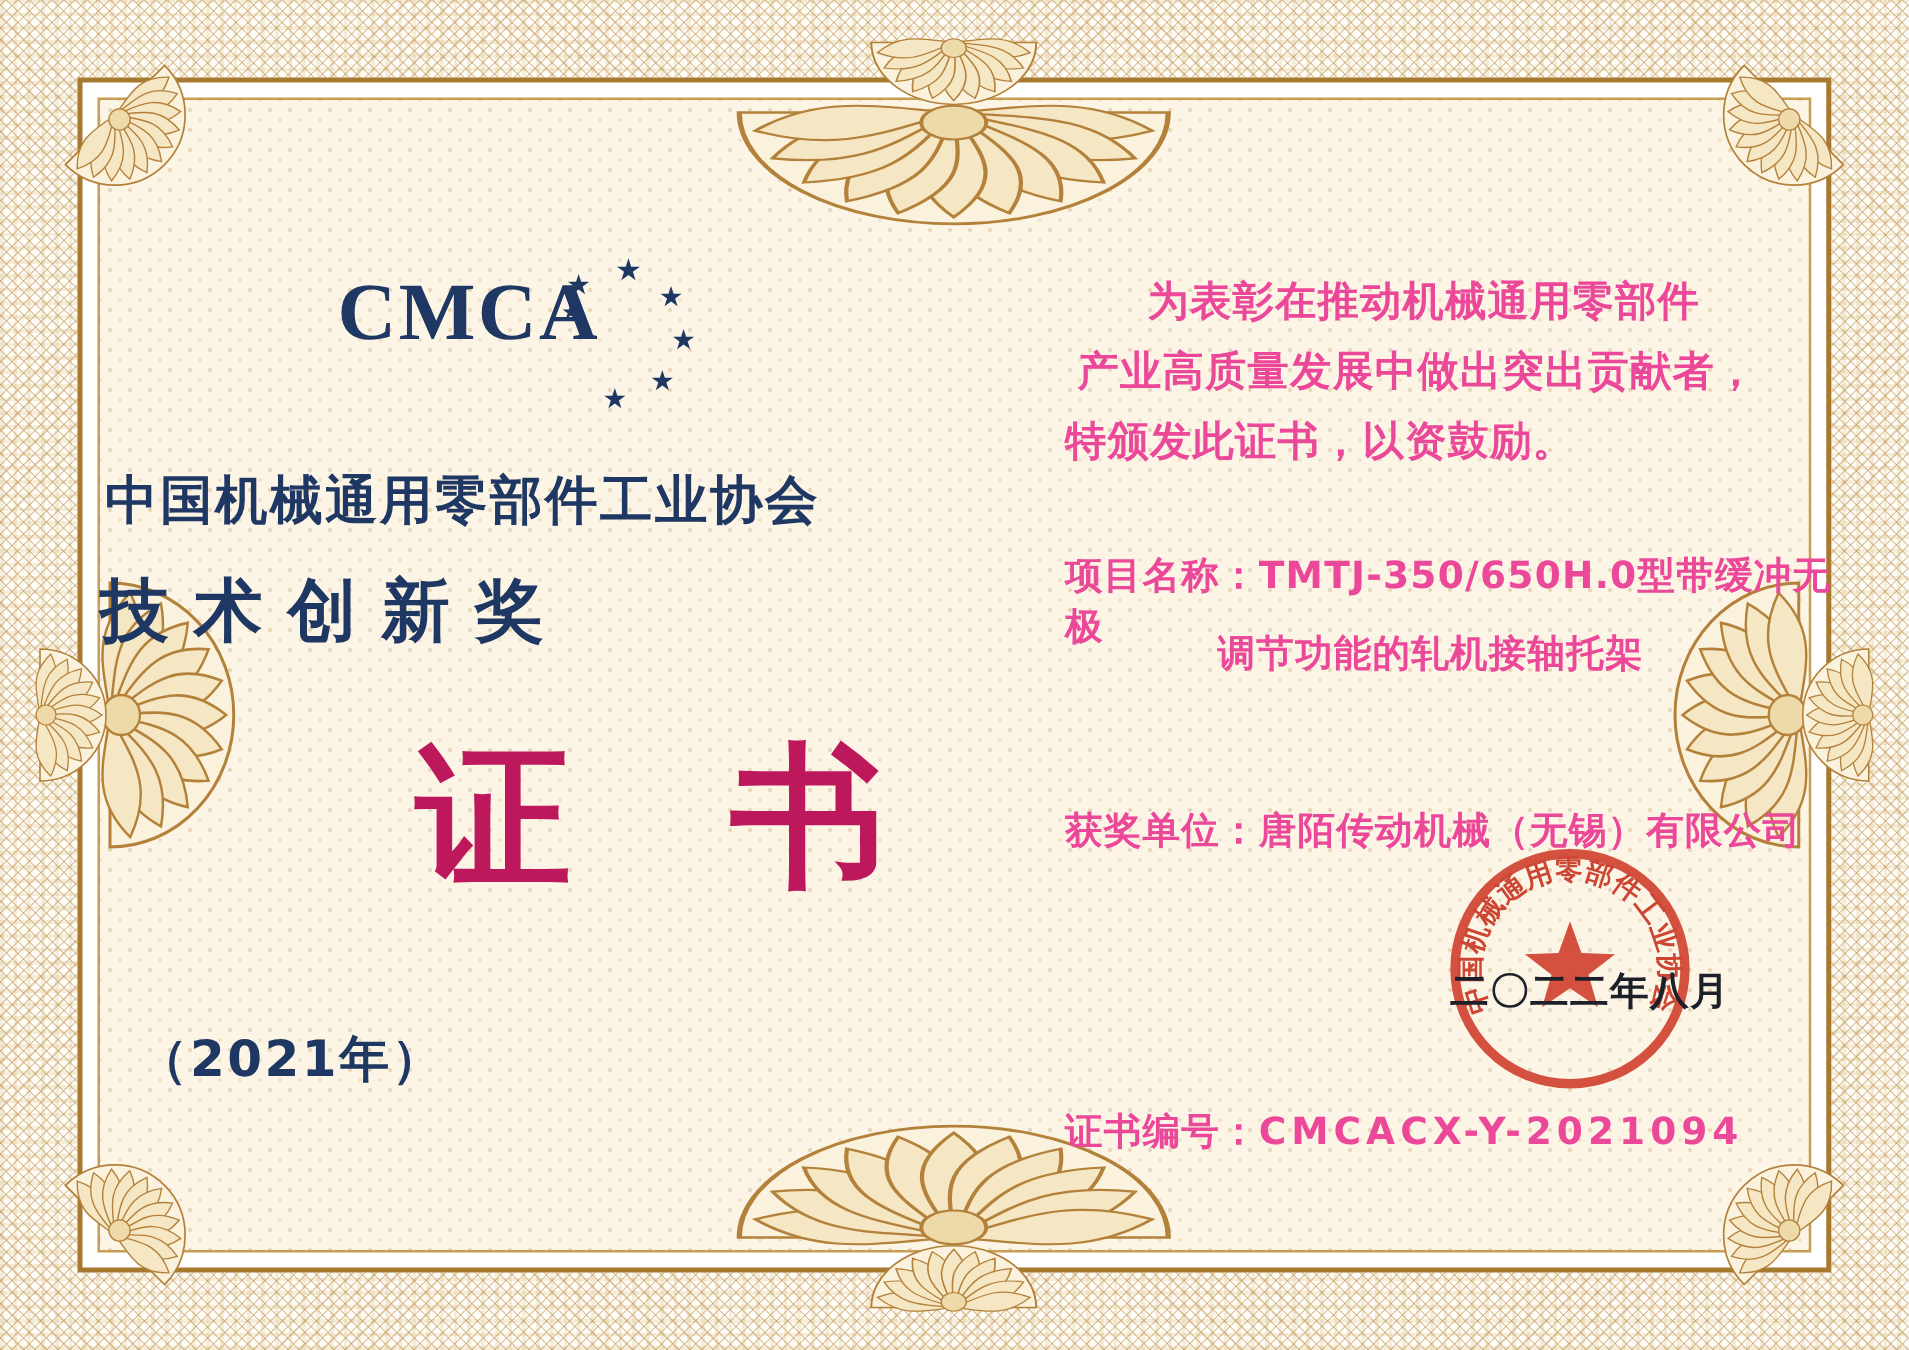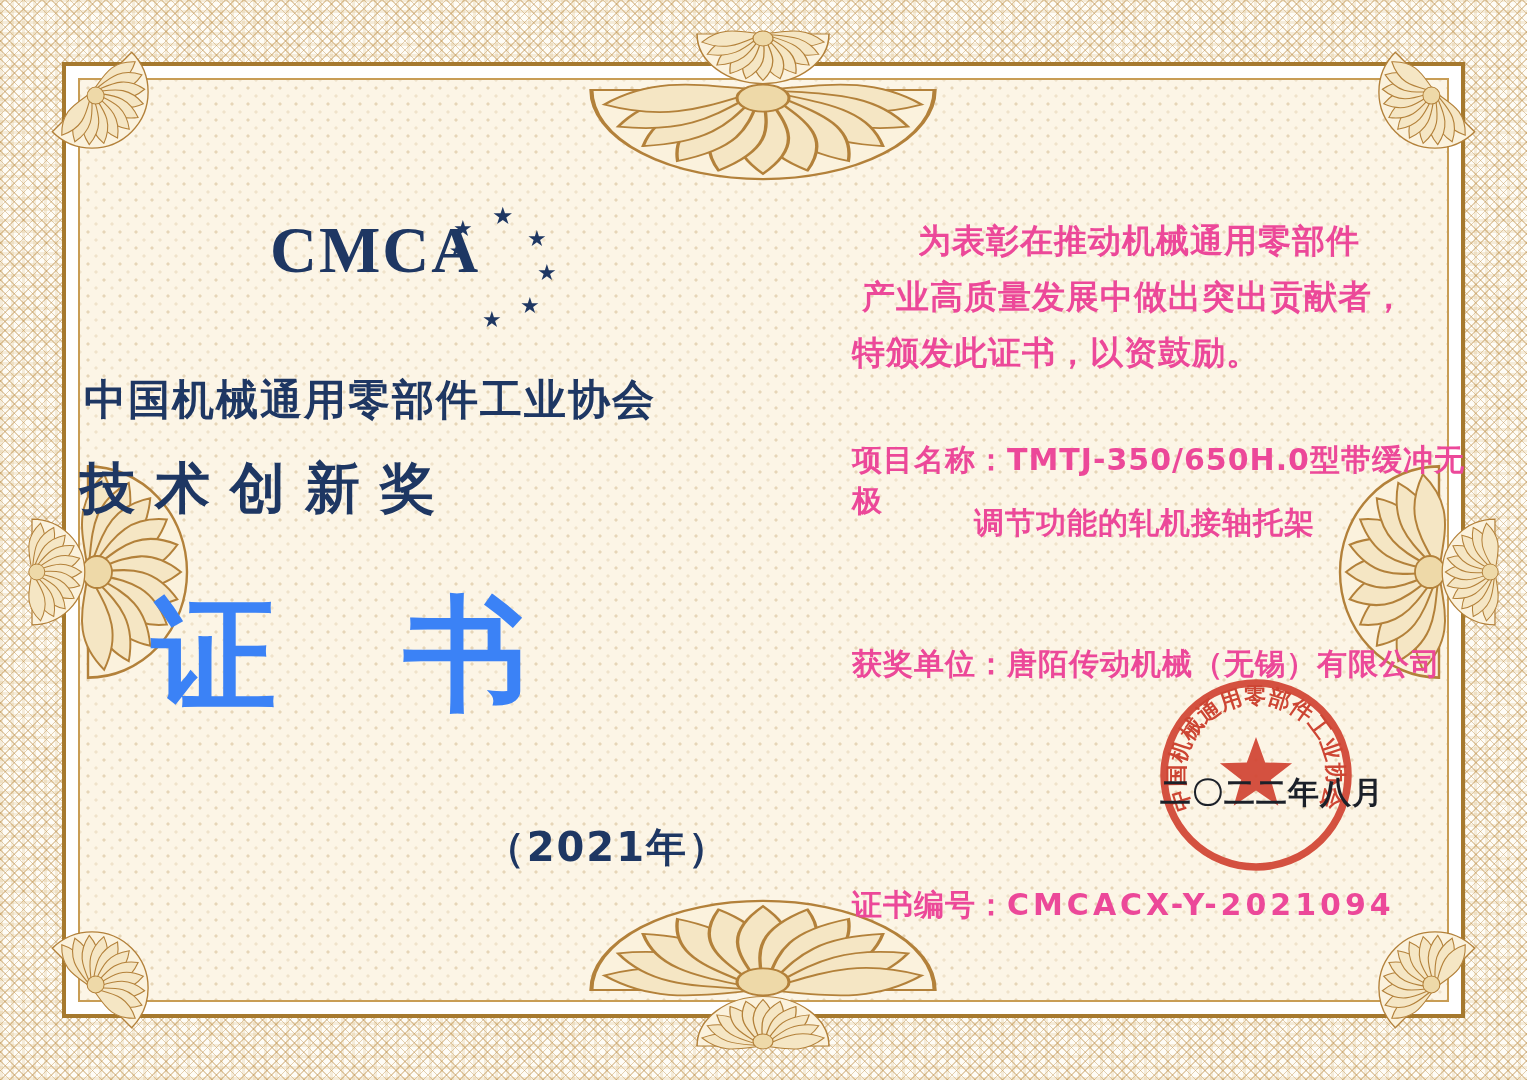--- a/index.html
+++ b/index.html
@@ -46,27 +46,27 @@
   .logo-star{position:absolute;line-height:1;color:#1e3763;}
   .association{
     position:absolute;left:60px;top:372px;width:620px;text-align:center;
     font-size:42px;font-weight:700;letter-spacing:2px;
   }
   .award-title{
     position:absolute;left:60px;top:452px;width:620px;text-align:left;
     font-size:55px;font-weight:700;letter-spacing:20px;padding-left:20px;box-sizing:border-box;
   }
   .cert-title{
-    position:absolute;left:110px;top:580px;width:640px;text-align:left;
+    position:absolute;left:110px;top:580px;width:640px;text-align:right;
     font-family:"DejaVu Serif",serif;font-weight:700;
-    font-size:124px;line-height:1.2;color:#3b82f6;
+    font-size:124px;line-height:1.2;color:#be185d;
   }
   .cert-title .ch{display:inline-block;margin:0 42px;}
   .year-line{
-    position:absolute;left:110px;top:820px;width:620px;text-align:right;
+    position:absolute;left:110px;top:820px;width:620px;text-align:left;
     font-size:40px;font-weight:600;letter-spacing:2px;
   }
 
   
   .ink{color:#ec4899;}
   .cit{position:absolute;left:852px;width:600px;font-size:33px;font-weight:700;letter-spacing:1px;}
   .cit1{top:219px;padding-left:66px;}
   .cit2{top:275px;margin-left:10px;}
   .cit3{top:331px;}
   .frow{position:absolute;left:852px;width:620px;font-size:30px;font-weight:700;letter-spacing:1px;}

